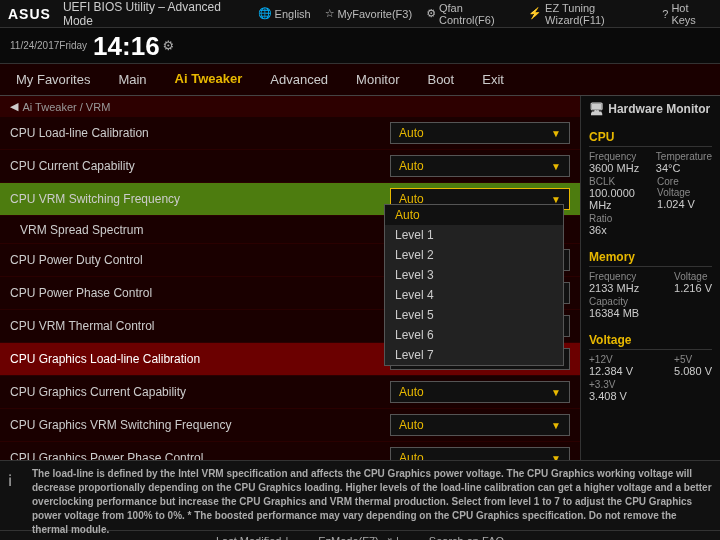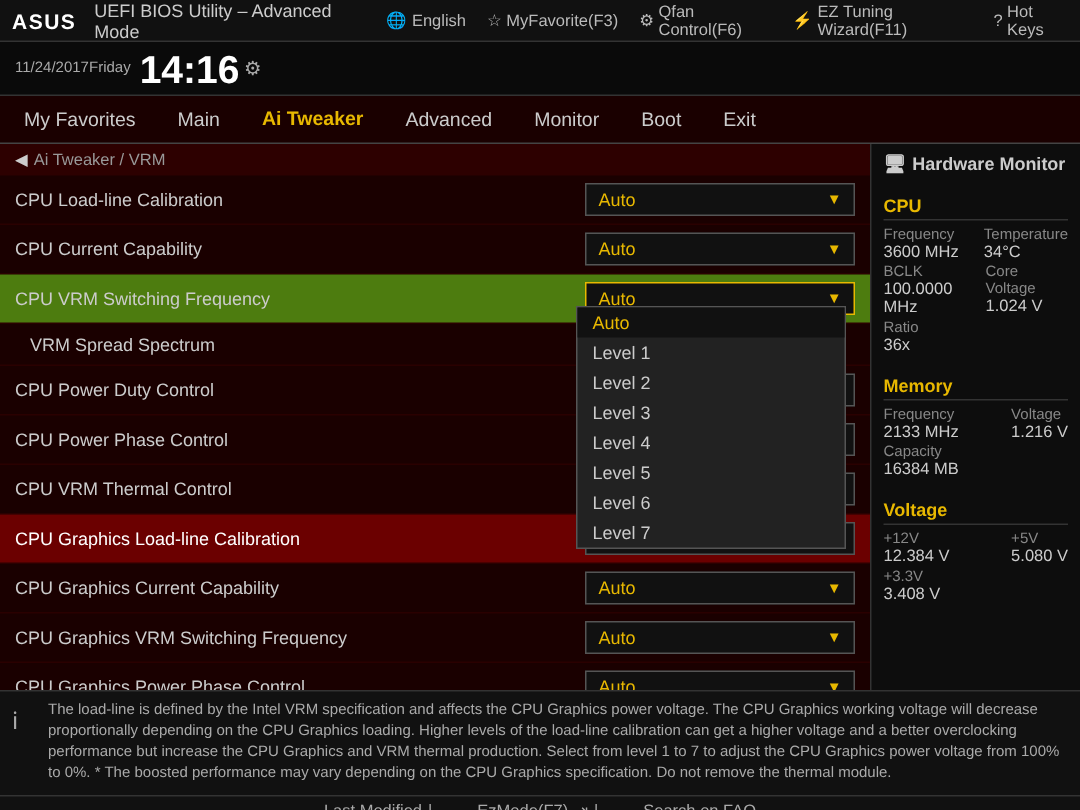--- a/index.html
+++ b/index.html
@@ -226,20 +226,21 @@
     #info-icon {
       color: #aaa;
       font-size: 16px;
       margin-top: 2px;
       min-width: 16px;
     }
     #info-text {
       font-size: 10px;
       color: #aaa;
       line-height: 1.4;
+      font-weight: bold;
     }
 
     
     #bottom-bar {
       background: #111;
       height: 20px;
       display: flex;
       align-items: center;
       justify-content: center;
       border-top: 1px solid #333;

